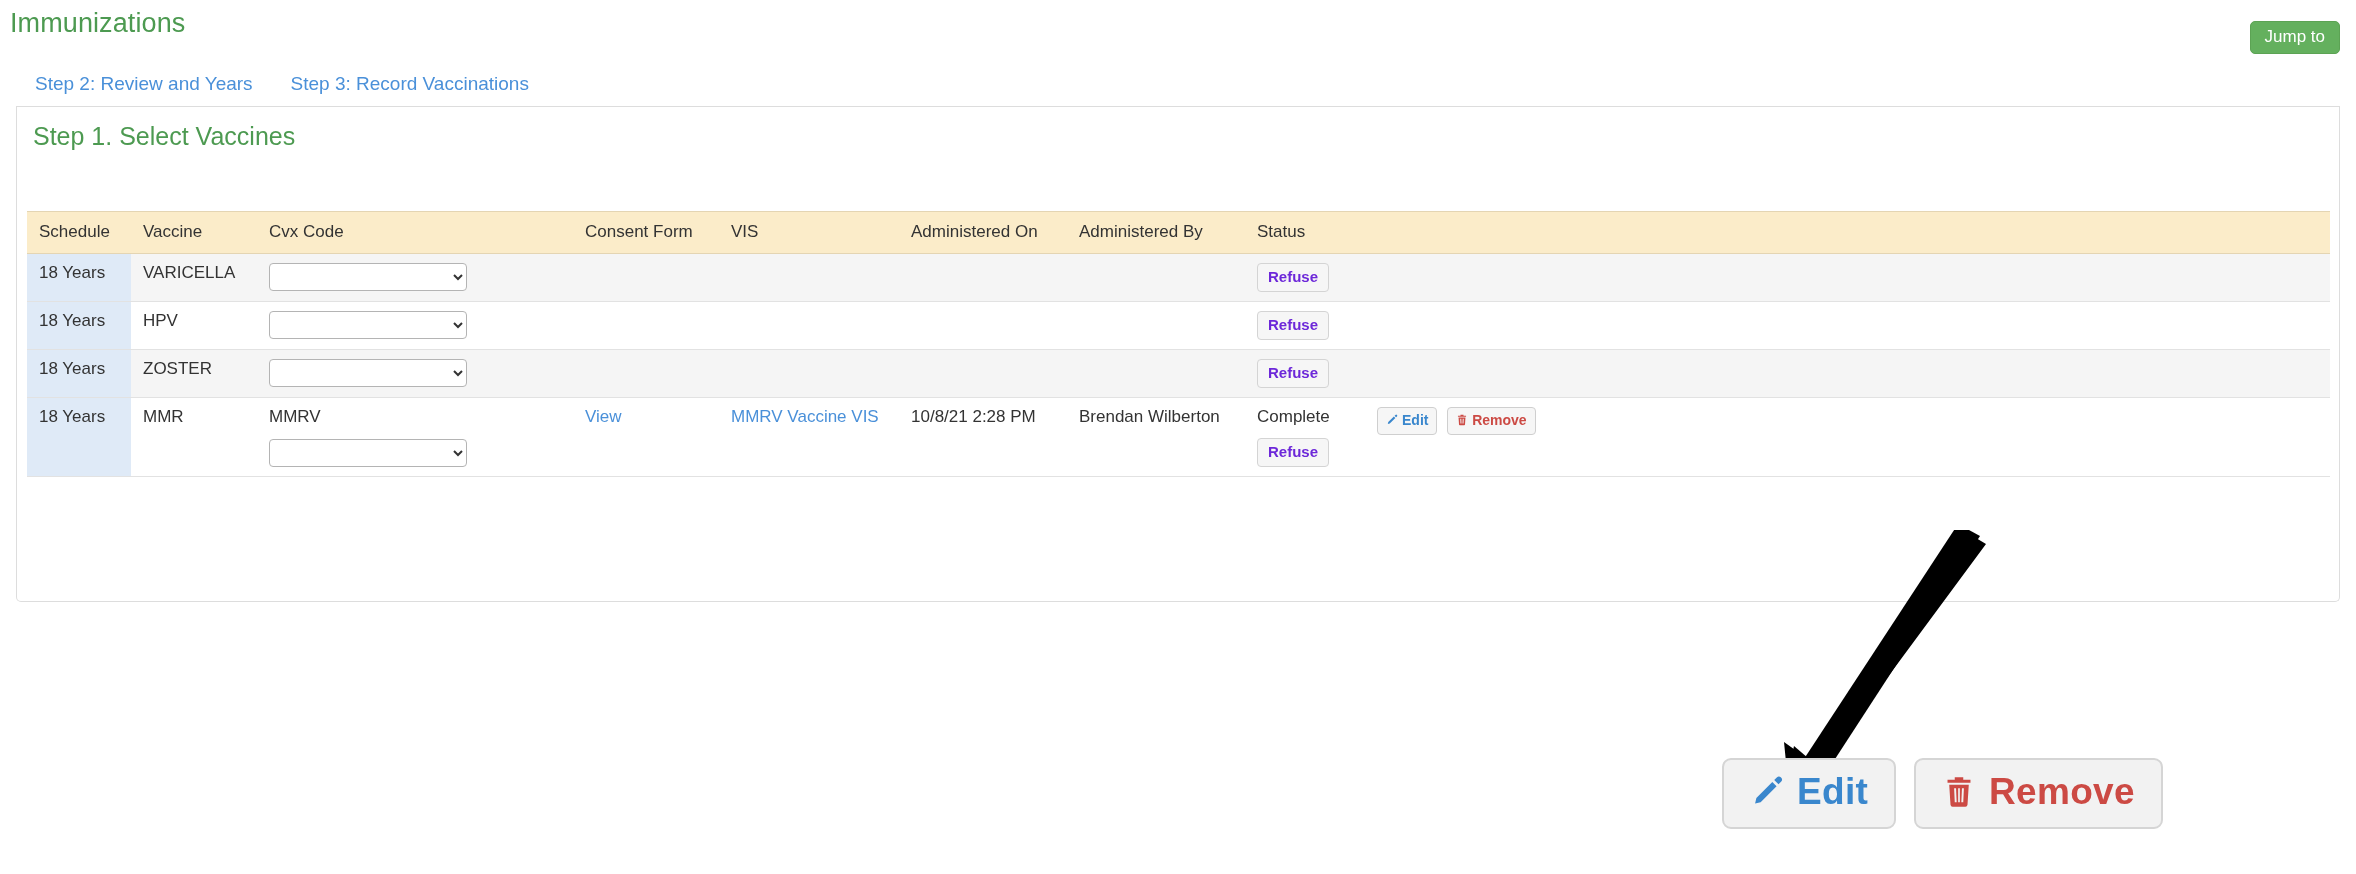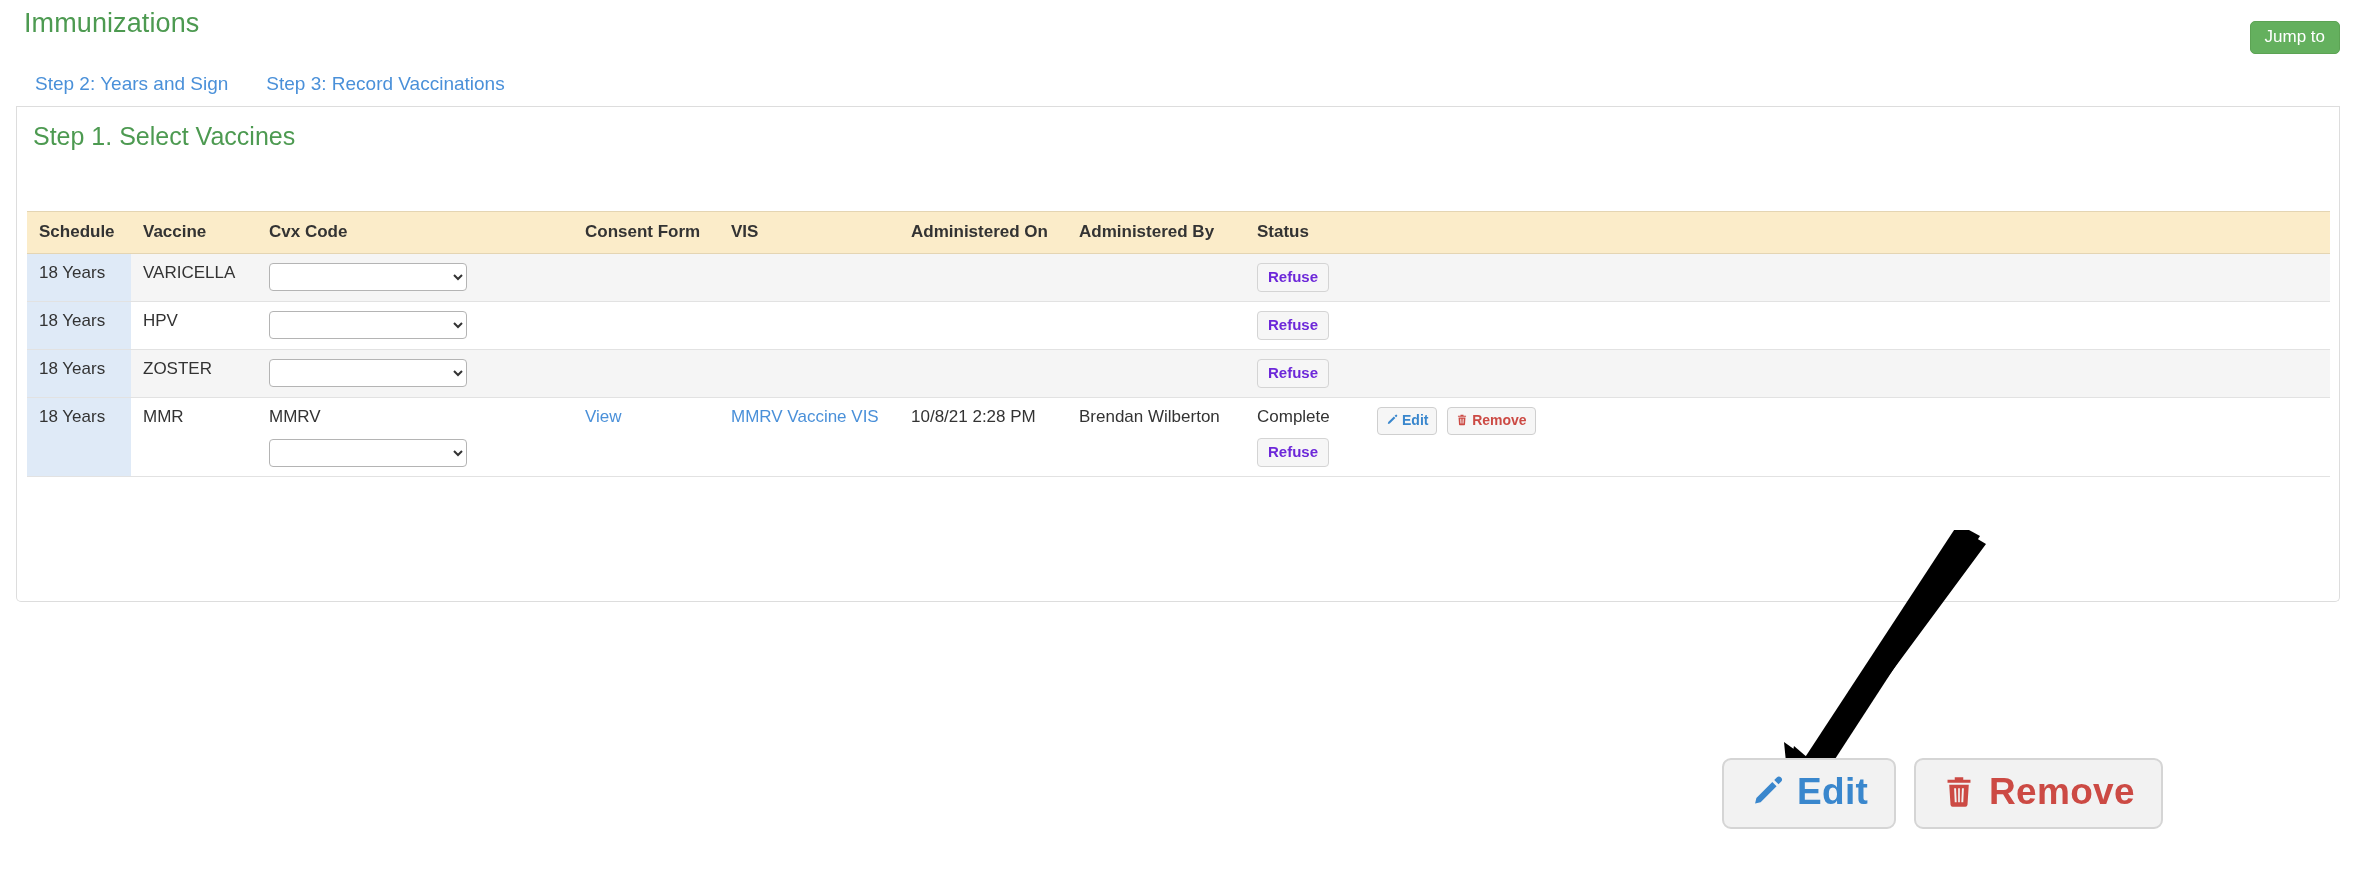--- a/index.html
+++ b/index.html
@@ -13,21 +13,21 @@
   .page {
     position: relative;
     width: 2356px; height: 874px;
     overflow: hidden;
     background: #fff;
   }
 
   
   .app-title {
     position: absolute;
-    left: 24px; top: 8px;
+    left: 10px; top: 8px;
     font-size: 27px;
     color: #4d9a51;
     font-weight: 400;
     letter-spacing: .1px;
   }
   .jump-to-btn {
     position: absolute;
     right: 16px; top: 21px;
     background: #6ab04c;
     background: #64b05e;
@@ -137,21 +137,21 @@
   }
   table.vtbl {
     width: 100%;
     border-collapse: collapse;
     font-size: 17px;
     color: #333;
   }
   table.vtbl thead th {
     background: #fbecc9;
     text-align: left;
-    font-weight: bold;
+    font-weight: normal;
     font-size: 17px;
     color: #333;
     padding: 10px 8px 11px 12px;
     border-top: 1px solid #e4d5b3;
     border-bottom: 1px solid #e4d5b3;
     white-space: nowrap;
   }
   table.vtbl tbody td {
     padding: 9px 8px 9px 12px;
     border-bottom: 1px solid #e2e2e2;
@@ -251,21 +251,21 @@
 </head>
 <body>
 
 <div class="page">
 
   <div class="app-title">Immunizations</div>
 
   <button class="jump-to-btn">Jump to</button>
 
   <div class="tabs">
-    <div class="tab">Step 2: Years and Sign</div>
+    <div class="tab">Step 2: Review and Years</div>
     <div class="tab">Step 3: Record Vaccinations</div>
   </div>
 
   <div class="card">
 
     <div class="step-heading">Step 1. Select Vaccines</div>
 
     <div class="filter-row">
 
     </div>

